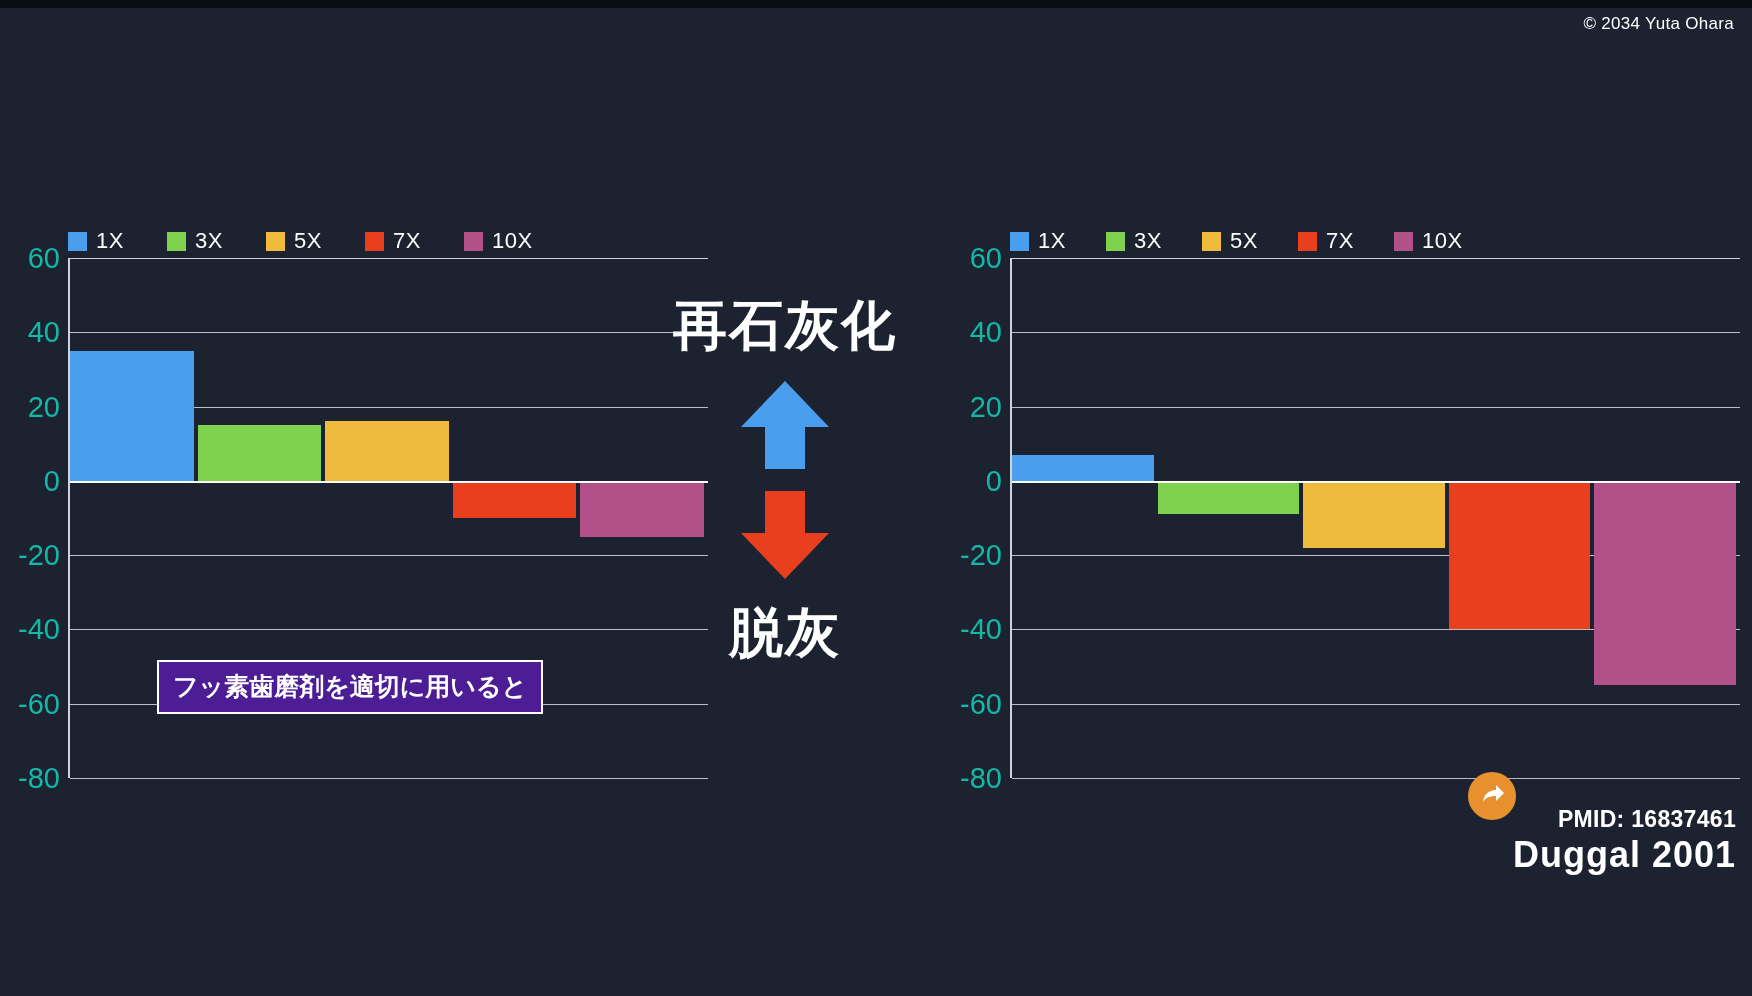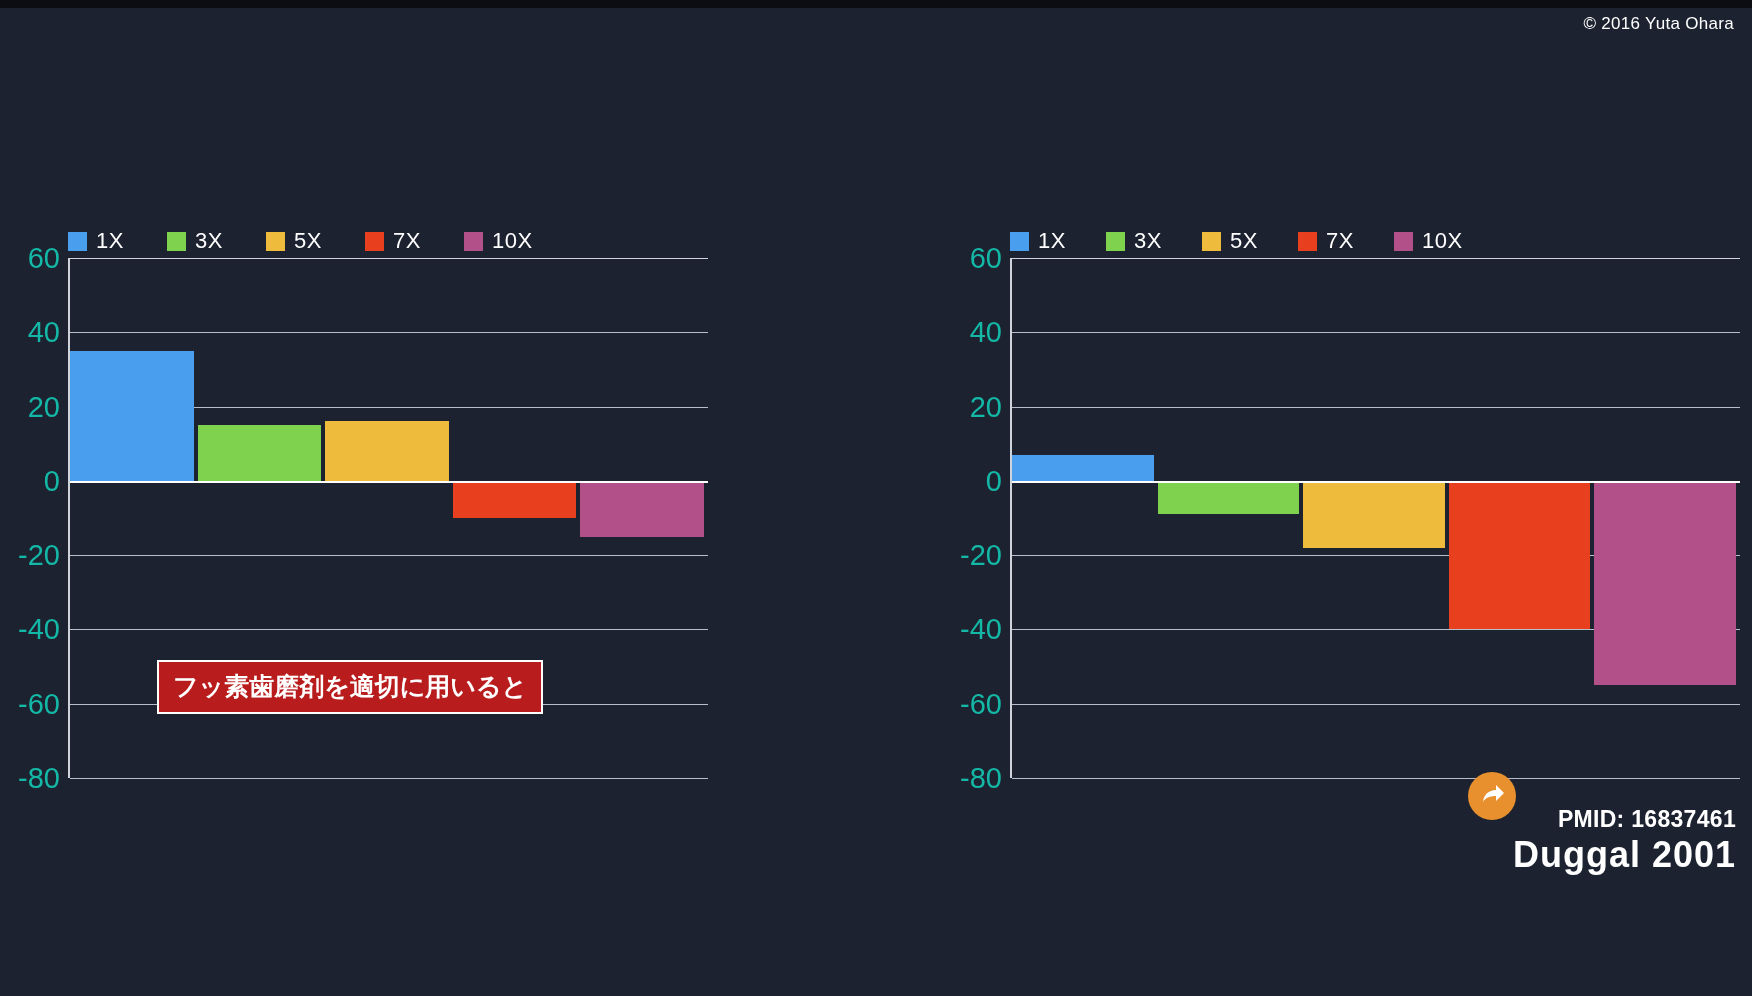--- a/index.html
+++ b/index.html
@@ -92,21 +92,21 @@
   .bars {
     position: absolute; left: 0; top: 0;
     right: 0; bottom: 0;
     z-index: 2;
   }
   .bar { position: absolute; }
 
   .annotation {
     position: absolute;
     left: 157px; top: 660px;
-    background: #b91c1c;
+    background: #4c1d95;
     border: 2px solid #ffffff;
     padding: 6px 14px 8px 14px;
     color: #ffffff;
     font-size: 25px;
     font-weight: bold;
     line-height: 1.45;
     text-align: center;
     white-space: nowrap;
     z-index: 6;
   }
@@ -139,21 +139,21 @@
     letter-spacing: 1px;
   }
 </style>
 </head>
 <body>
 
 <div id="slide">
 
   <div class="topbar"></div>
 
-  <div class="copyright">© 2016 Yuta Ohara</div>
+  <div class="copyright">© 2034 Yuta Ohara</div>
 
 
   <div class="panel left">
     <div class="legend">
         <div class="legend-item">
           <span class="legend-swatch" style="background: rgb(74, 158, 238);"></span>
           <span class="legend-label">1X</span>
         </div>
         <div class="legend-item">
           <span class="legend-swatch" style="background: rgb(126, 210, 78);"></span>
@@ -201,20 +201,30 @@
           <div class="gridline" style="top: 520px;"></div>
         </div>
     </div>
 
   </div>
 
   <div class="annotation">
     <div>フッ素歯磨剤を適切に用いると</div>
   </div>
 
+  <div class="center">
+    <div class="center-label">再石灰化</div>
+    <svg class="arrow" width="96" height="96" viewBox="0 0 96 96">
+      <polygon points="48,4 92,50 68,50 68,92 28,92 28,50 4,50" fill="#4a9eee"></polygon>
+    </svg>
+    <svg class="arrow" width="96" height="96" viewBox="0 0 96 96">
+      <polygon points="48,92 92,46 68,46 68,4 28,4 28,46 4,46" fill="#e8401f"></polygon>
+    </svg>
+    <div class="center-label">脱灰</div>
+  </div>
 
   <div class="panel right">
     <div class="legend">
         <div class="legend-item">
           <span class="legend-swatch" style="background: rgb(74, 158, 238);"></span>
           <span class="legend-label">1X</span>
         </div>
         <div class="legend-item">
           <span class="legend-swatch" style="background: rgb(126, 210, 78);"></span>
           <span class="legend-label">3X</span>

